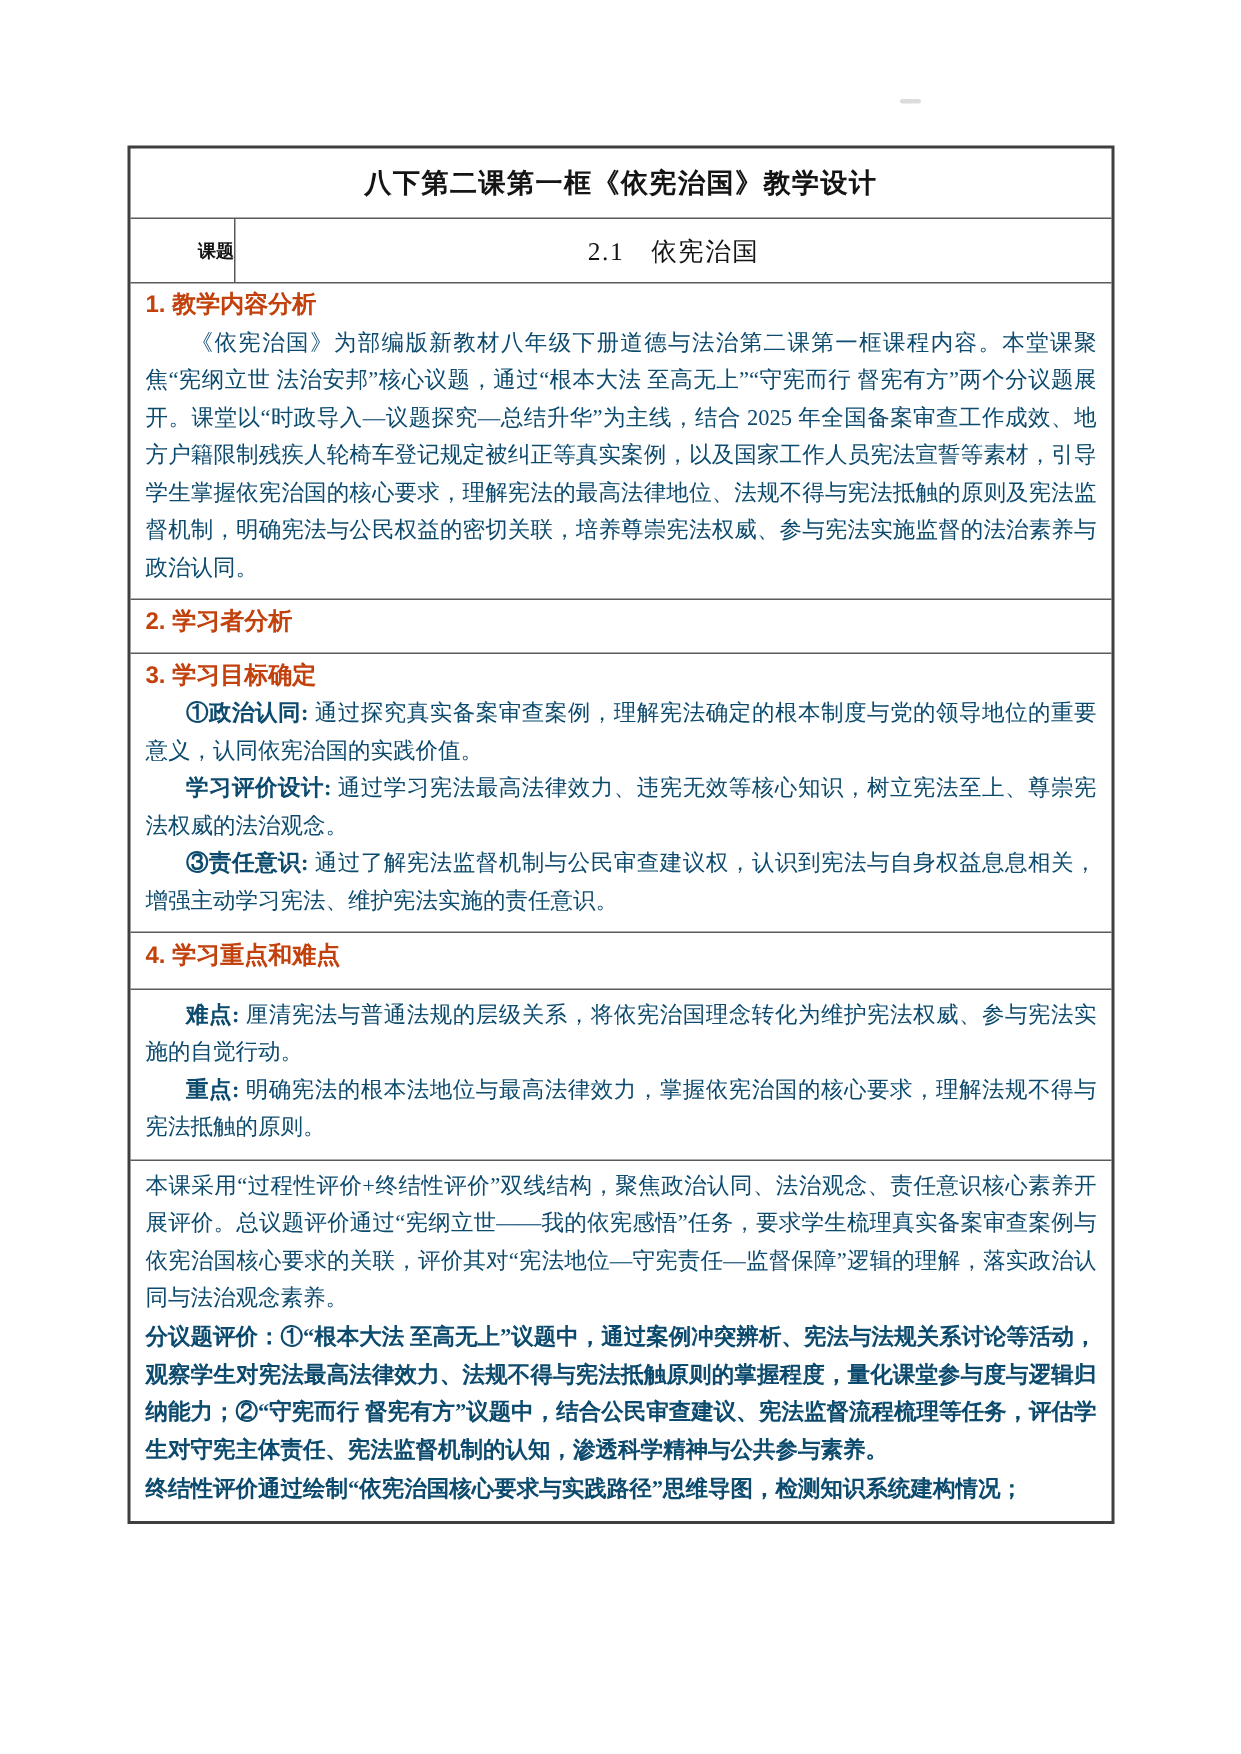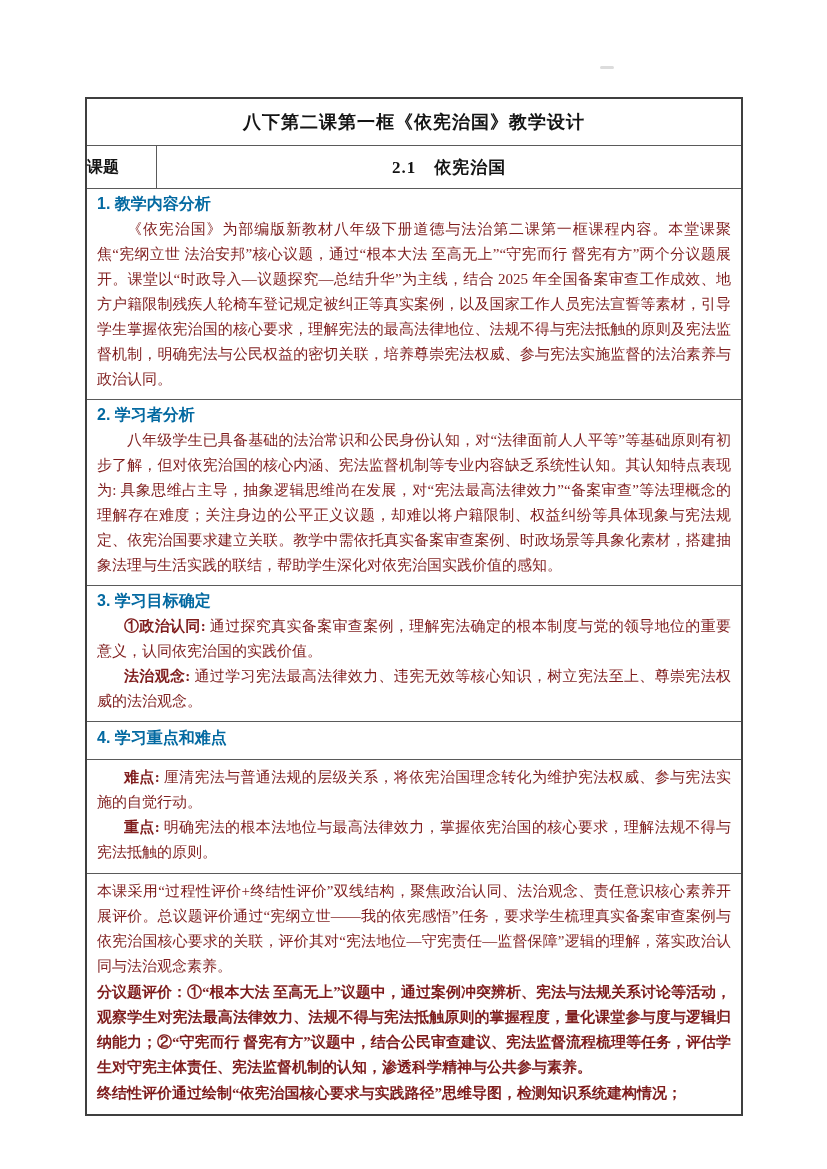--- a/index.html
+++ b/index.html
@@ -42,56 +42,56 @@
     font-weight: bold;
     font-size: 18px;
     letter-spacing: 1px;
   }
   .topic-row { display: flex; height: 43px; }
   .topic-label-cell {
     width: 70px;
     border-right: 1px solid #5a5a5a;
     display: flex;
     align-items: center;
-    justify-content: flex-start;
+    justify-content: flex-end;
     font-weight: bold;
-    font-size: 16px;
+    font-size: 12px;
     font-family: "Liberation Sans", sans-serif;
     box-sizing: border-box;
   }
   .topic-value-cell {
     flex: 1;
     display: flex;
     align-items: center;
     justify-content: center;
-    font-weight: bold;
+    font-weight: normal;
     font-size: 17px;
     letter-spacing: 1px;
   }
 
   .sec { padding: 2px 10px 7px 10px; }
   .sec-heading {
     margin: 2px 0 2px 0;
     font-family: "Liberation Sans", sans-serif;
     font-weight: bold;
     font-size: 16px;
     line-height: 22px;
-    color: #0369a1;
+    color: #c2410c;
   }
   .head-row {
     padding: 3px 10px 8px 10px;
   }
   .body-row { padding: 5px 10px 8px 10px; }
 
   .body-text {
     margin: 0;
     font-size: 15px;
     line-height: 25px;
     text-align: justify;
-    color: #7f1d1d;
+    color: #0c4a6e;
   }
   .first-indent { text-indent: 2em; }
   .item { margin: 0; }
   .lbl { font-weight: bold; padding-left: 27px; }
   .para-gap { margin-top: 1px; font-weight: bold; }
 </style>
 </head>
 <body>
 
 <div class="page">
@@ -112,27 +112,27 @@
       </div>
     </div>
 
     <div class="row sec">
       <div class="sec-heading">1. 教学内容分析</div>
       <p class="body-text first-indent">《依宪治国》为部编版新教材八年级下册道德与法治第二课第一框课程内容。本堂课聚焦“宪纲立世 法治安邦”核心议题，通过“根本大法 至高无上”“守宪而行 督宪有方”两个分议题展开。课堂以“时政导入—议题探究—总结升华”为主线，结合 2025 年全国备案审查工作成效、地方户籍限制残疾人轮椅车登记规定被纠正等真实案例，以及国家工作人员宪法宣誓等素材，引导学生掌握依宪治国的核心要求，理解宪法的最高法律地位、法规不得与宪法抵触的原则及宪法监督机制，明确宪法与公民权益的密切关联，培养尊崇宪法权威、参与宪法实施监督的法治素养与政治认同。</p>
     </div>
 
     <div class="row sec">
       <div class="sec-heading">2. 学习者分析</div>
-      <p class="body-text first-indent">八年级学生已具备基础的法治常识和公民身份认知，对“法律面前人人平等”等基础原则有初步了解，但对依宪治国的核心内涵、宪法监督机制等专业内容缺乏系统性认知。其认知特点表现为: 具象思维占主导，抽象逻辑思维尚在发展，对“宪法最高法律效力”“备案审查”等法理概念的理解存在难度；关注身边的公平正义议题，却难以将户籍限制、权益纠纷等具体现象与宪法规定、依宪治国要求建立关联。教学中需依托真实备案审查案例、时政场景等具象化素材，搭建抽象法理与生活实践的联结，帮助学生深化对依宪治国实践价值的感知。</p>
     </div>
 
     <div class="row sec">
       <div class="sec-heading">3. 学习目标确定</div>
       <p class="body-text item"><span class="lbl">①政治认同: </span><span>通过探究真实备案审查案例，理解宪法确定的根本制度与党的领导地位的重要意义，认同依宪治国的实践价值。</span></p>
-      <p class="body-text item"><span class="lbl">法治观念: </span><span>通过学习宪法最高法律效力、违宪无效等核心知识，树立宪法至上、尊崇宪法权威的法治观念。</span></p>
+      <p class="body-text item"><span class="lbl">学习评价设计: </span><span>通过学习宪法最高法律效力、违宪无效等核心知识，树立宪法至上、尊崇宪法权威的法治观念。</span></p>
+      <p class="body-text item"><span class="lbl">③责任意识: </span><span>通过了解宪法监督机制与公民审查建议权，认识到宪法与自身权益息息相关，增强主动学习宪法、维护宪法实施的责任意识。</span></p>
     </div>
 
     <div class="row head-row">
       <div class="sec-heading">4. 学习重点和难点</div>
     </div>
 
     <div class="row body-row">
       <p class="body-text item"><span class="lbl">难点: </span><span>厘清宪法与普通法规的层级关系，将依宪治国理念转化为维护宪法权威、参与宪法实施的自觉行动。</span></p>
       <p class="body-text item"><span class="lbl">重点: </span><span>明确宪法的根本法地位与最高法律效力，掌握依宪治国的核心要求，理解法规不得与宪法抵触的原则。</span></p>
     </div>

